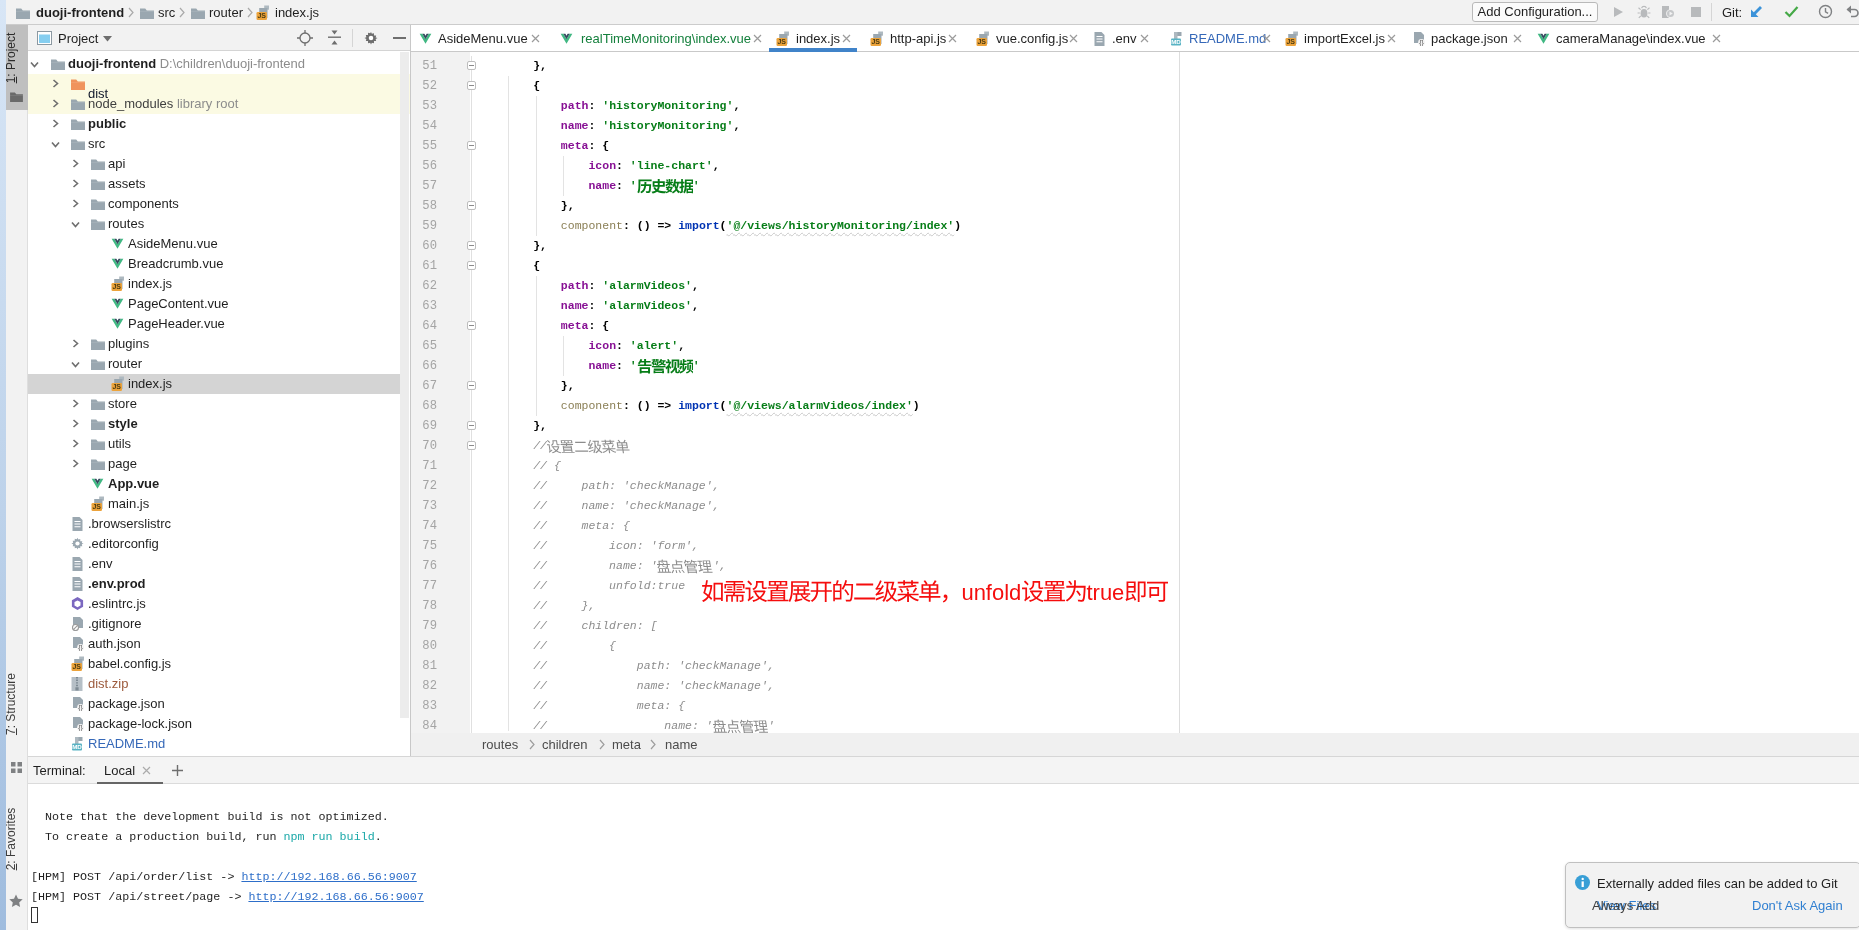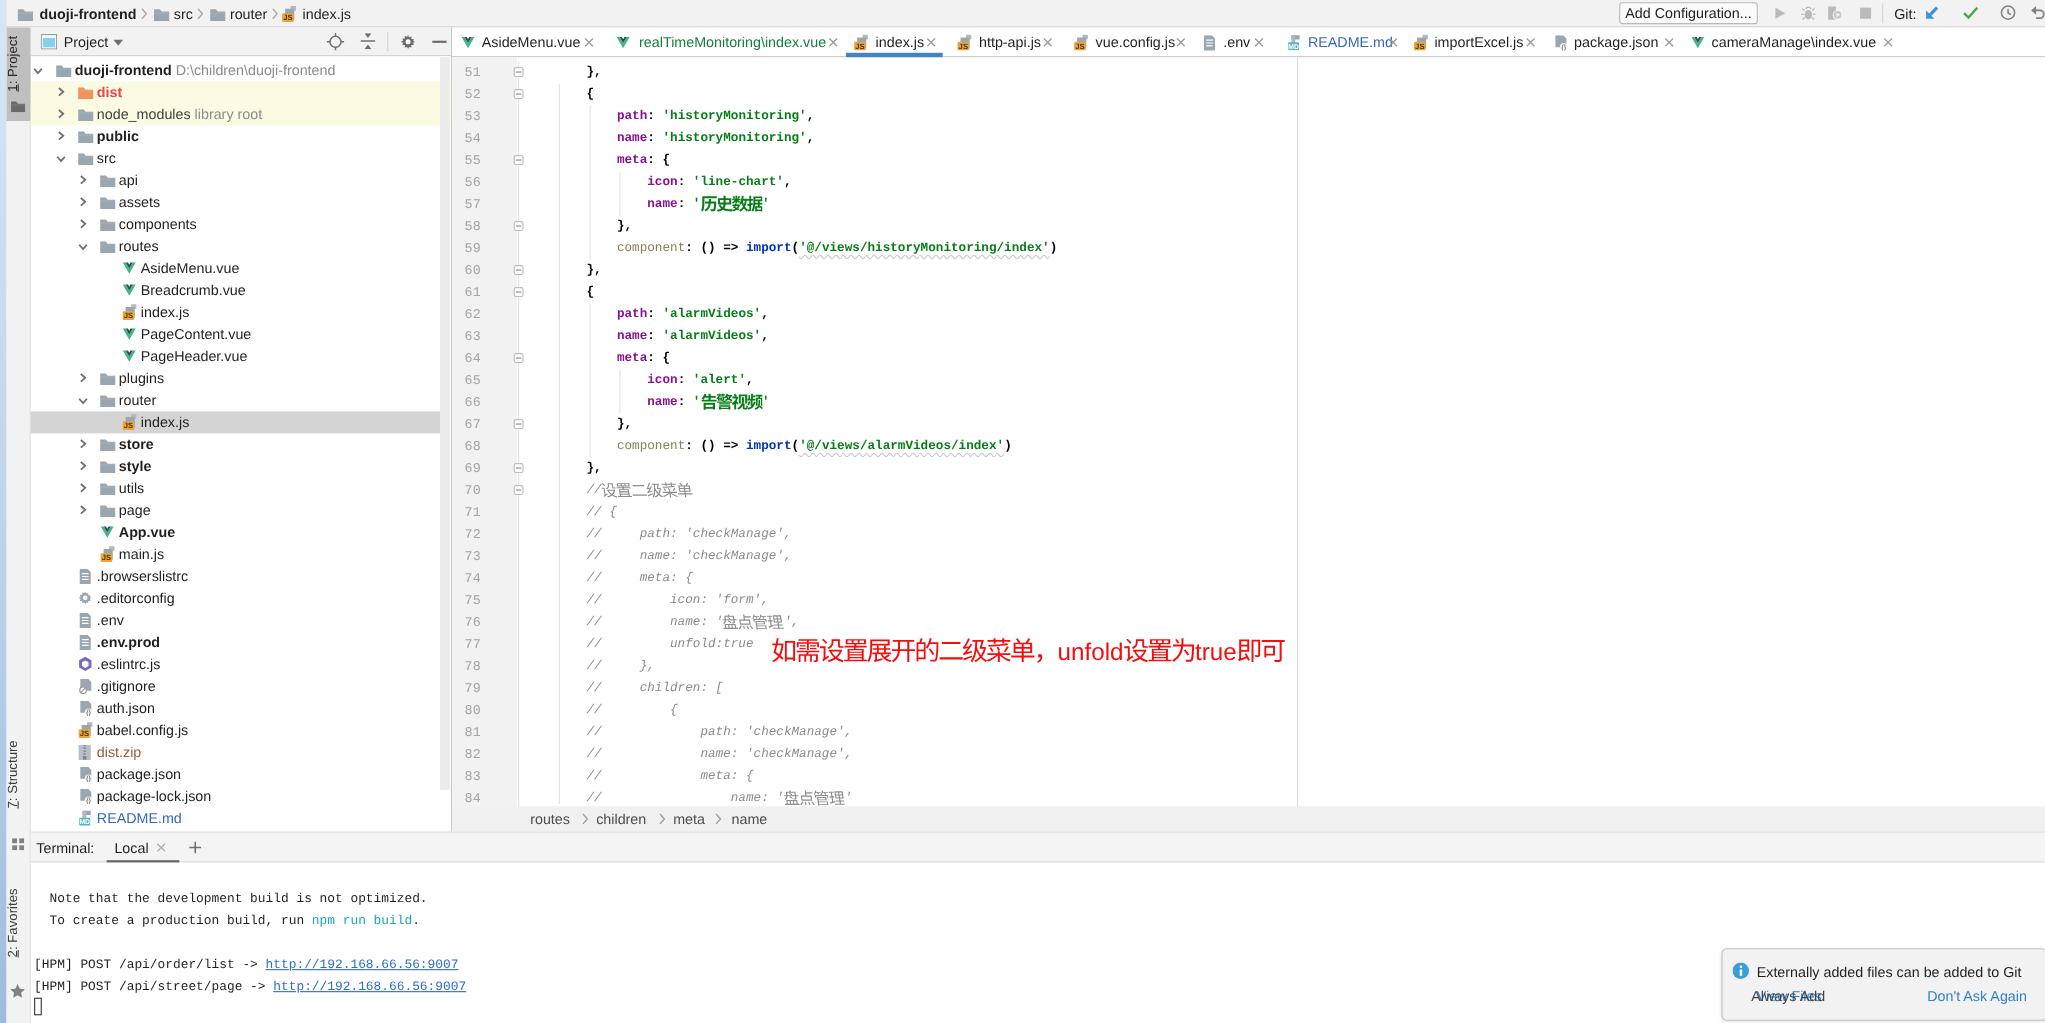--- a/index.html
+++ b/index.html
@@ -157,21 +157,21 @@
     <path fill="#fff" fill-opacity=".25" d="M0 4.6h14V5H0z"></path>
   </svg>
 <div class="abs lbl" style="left:68px;top:56px;color:#1f1f1f;font-weight:bold">duoji-frontend<span style="color:#8C8C8C;font-weight:normal"> D:\children\duoji-frontend</span></div>
 <svg style="position:absolute;left:51px;top:79px" width="9" height="9" viewBox="0 0 9 9">
     <path fill="none" stroke="#6E6E6E" stroke-width="1.6" d="M2.5 1 6.5 4.5 2.5 8"></path>
   </svg>
 <svg style="position:absolute;left:71px;top:78px" width="14" height="12" viewBox="0 0 14 12">
     <path fill="#F0935C" fill-opacity="1" d="M0 1.5h5.2l1.6 2H14V12H0z"></path>
     <path fill="#fff" fill-opacity=".25" d="M0 4.6h14V5H0z"></path>
   </svg>
-<div class="abs lbl" style="left:88px;top:76px;color:#ef4444;font-weight:bold">dist</div>
+<div class="abs lbl" style="left:88px;top:86px;color:#0f172a;font-weight:normal">dist</div>
 <svg style="position:absolute;left:51px;top:99px" width="9" height="9" viewBox="0 0 9 9">
     <path fill="none" stroke="#6E6E6E" stroke-width="1.6" d="M2.5 1 6.5 4.5 2.5 8"></path>
   </svg>
 <svg style="position:absolute;left:71px;top:98px" width="14" height="12" viewBox="0 0 14 12">
     <path fill="#9AA7B0" fill-opacity="1" d="M0 1.5h5.2l1.6 2H14V12H0z"></path>
     <path fill="#fff" fill-opacity=".25" d="M0 4.6h14V5H0z"></path>
   </svg>
 <div class="abs lbl" style="left:88px;top:96px;color:#3f3f3f;font-weight:normal">node_modules<span style="color:#8C8C8C;font-weight:normal"> library root</span></div>
 <svg style="position:absolute;left:51px;top:119px" width="9" height="9" viewBox="0 0 9 9">
     <path fill="none" stroke="#6E6E6E" stroke-width="1.6" d="M2.5 1 6.5 4.5 2.5 8"></path>
@@ -271,21 +271,21 @@
     <text x="5.75" y="13.4" font-family="Liberation Sans" font-size="7" font-weight="bold" fill="#4A3A10" text-anchor="middle">JS</text>
   </svg>
 <div class="abs lbl" style="left:128px;top:376px;color:#1f1f1f;font-weight:normal">index.js</div>
 <svg style="position:absolute;left:71px;top:399px" width="9" height="9" viewBox="0 0 9 9">
     <path fill="none" stroke="#6E6E6E" stroke-width="1.6" d="M2.5 1 6.5 4.5 2.5 8"></path>
   </svg>
 <svg style="position:absolute;left:91px;top:398px" width="14" height="12" viewBox="0 0 14 12">
     <path fill="#9AA7B0" fill-opacity="1" d="M0 1.5h5.2l1.6 2H14V12H0z"></path>
     <path fill="#fff" fill-opacity=".25" d="M0 4.6h14V5H0z"></path>
   </svg>
-<div class="abs lbl" style="left:108px;top:396px;color:#1f1f1f;font-weight:bold">store</div>
+<div class="abs lbl" style="left:108px;top:396px;color:#1f1f1f;font-weight:normal">store</div>
 <svg style="position:absolute;left:71px;top:419px" width="9" height="9" viewBox="0 0 9 9">
     <path fill="none" stroke="#6E6E6E" stroke-width="1.6" d="M2.5 1 6.5 4.5 2.5 8"></path>
   </svg>
 <svg style="position:absolute;left:91px;top:418px" width="14" height="12" viewBox="0 0 14 12">
     <path fill="#9AA7B0" fill-opacity="1" d="M0 1.5h5.2l1.6 2H14V12H0z"></path>
     <path fill="#fff" fill-opacity=".25" d="M0 4.6h14V5H0z"></path>
   </svg>
 <div class="abs lbl" style="left:108px;top:416px;color:#1f1f1f;font-weight:bold">style</div>
 <svg style="position:absolute;left:71px;top:439px" width="9" height="9" viewBox="0 0 9 9">
     <path fill="none" stroke="#6E6E6E" stroke-width="1.6" d="M2.5 1 6.5 4.5 2.5 8"></path>

